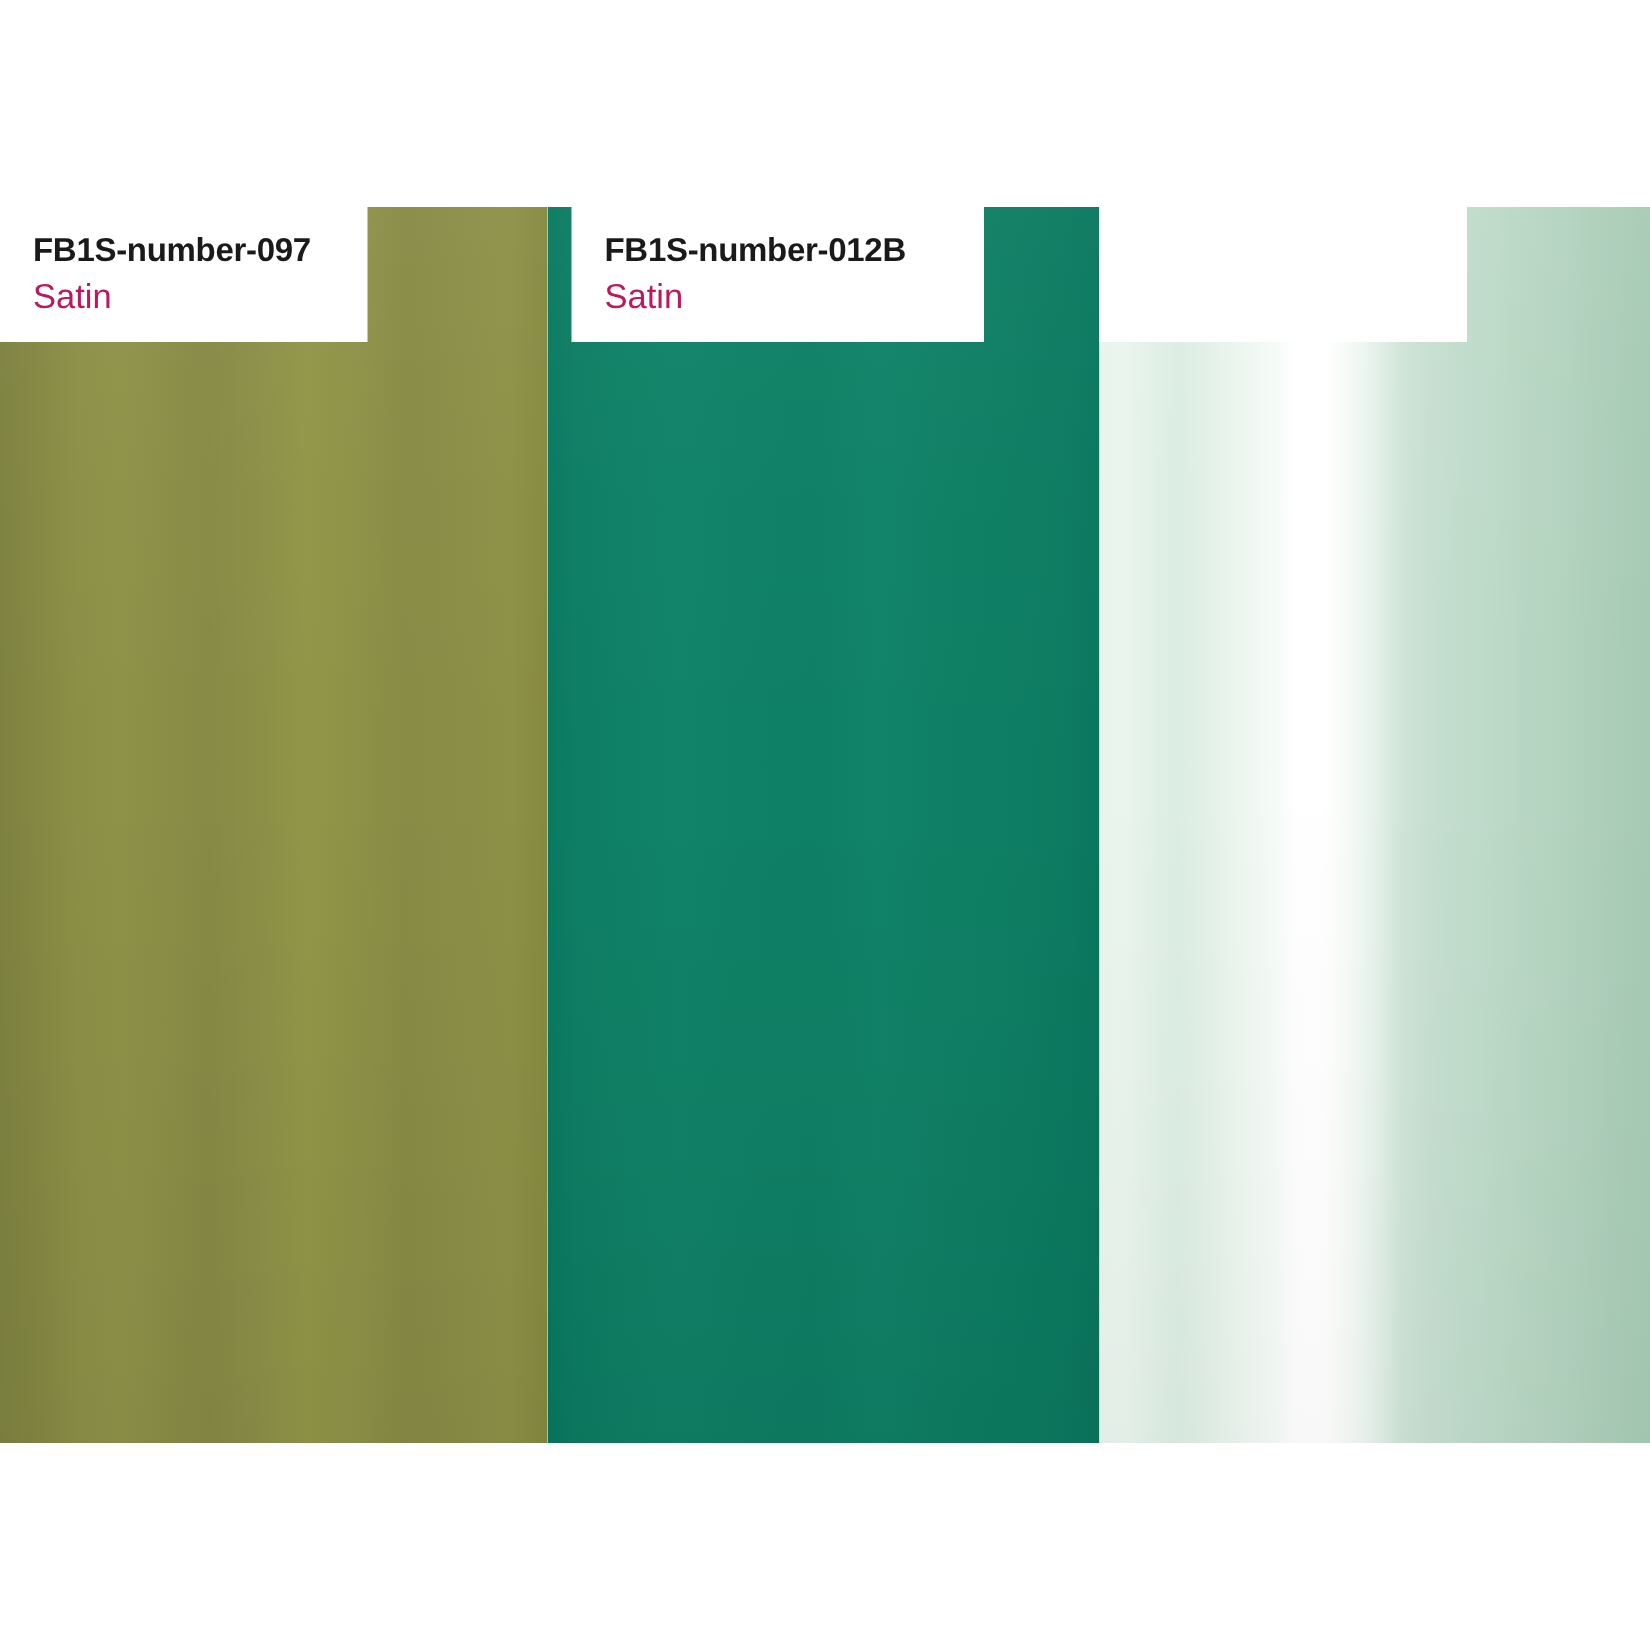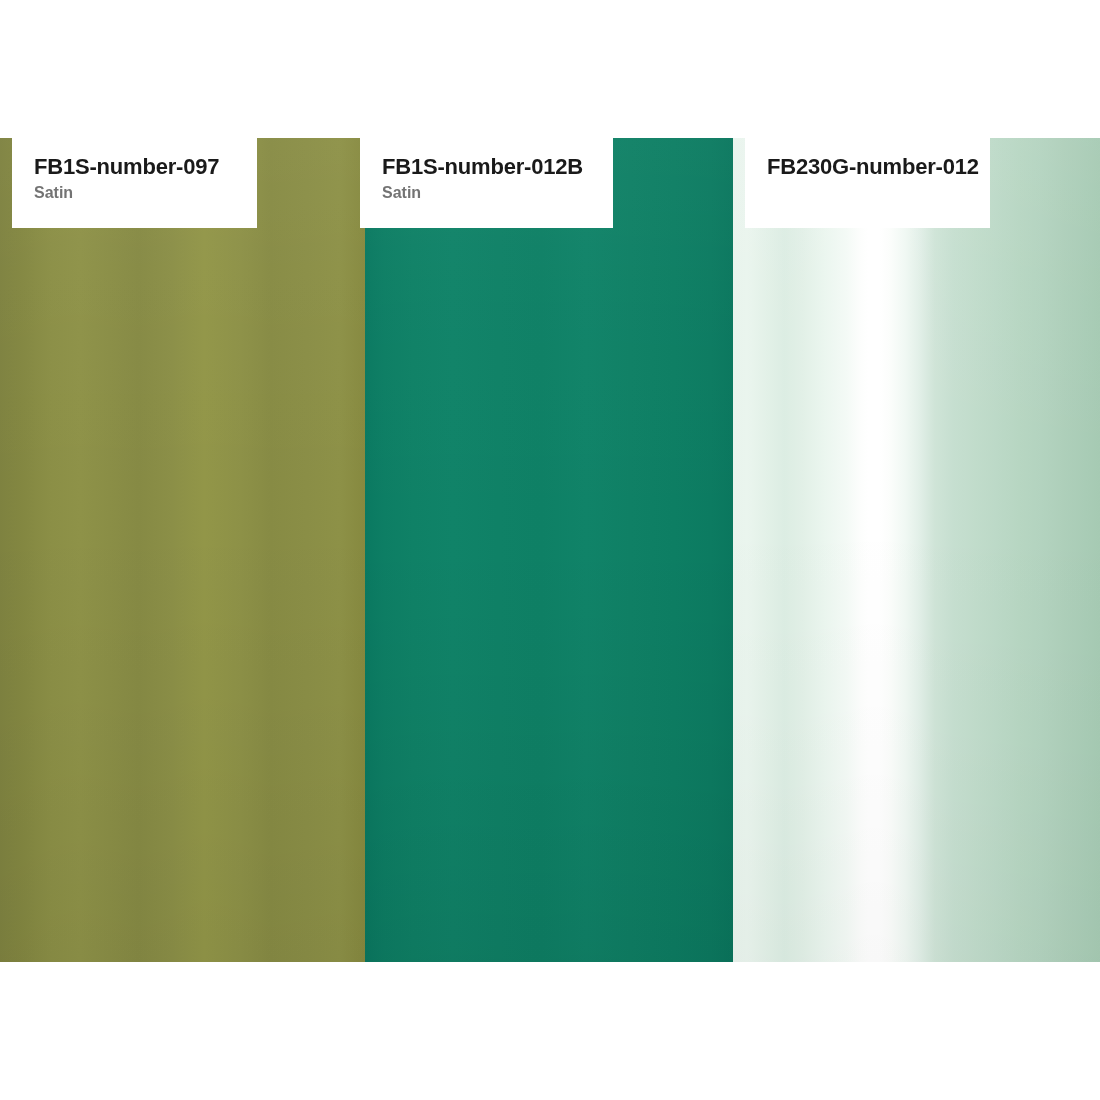--- a/index.html
+++ b/index.html
@@ -129,38 +129,37 @@
   }
 
   
   .label-card {
     position: absolute;
     top: 138px;
     height: 90px;
     background: #ffffff;
     box-sizing: border-box;
     padding: 16px 0 0 22px;
-    margin-left: 12px;
   }
   #label-card-0 { left: 0px;   width: 245px; }
-  #label-card-1 { left: 348px; width: 253px; }
+  #label-card-1 { left: 381px; width: 275px; }
   #label-card-2 { left: 733px; width: 245px; }
 
   .label-code {
     font-size: 22px;
     font-weight: bold;
     color: #1a1a1a;
     letter-spacing: -0.2px;
     line-height: 1.15;
     white-space: nowrap;
   }
   .label-finish {
-    font-size: 16px;
-    font-weight: bold;
-    color: #737373;
+    font-size: 23px;
+    font-weight: normal;
+    color: #be185d;
     line-height: 1.3;
     margin-top: 4px;
     white-space: nowrap;
   }
 </style>
 </head>
 <body>
 
 <div id="swatch-board">
 
@@ -183,16 +182,15 @@
     <div class="label-code">FB1S-number-097</div>
     <div class="label-finish">Satin</div>
   </div>
 
   <div class="label-card" id="label-card-1">
     <div class="label-code">FB1S-number-012B</div>
     <div class="label-finish">Satin</div>
   </div>
 
   <div class="label-card" id="label-card-2">
-    <div class="label-code">FB230G-number-012</div>
   </div>
 
 </div>
 
 </body></html>

